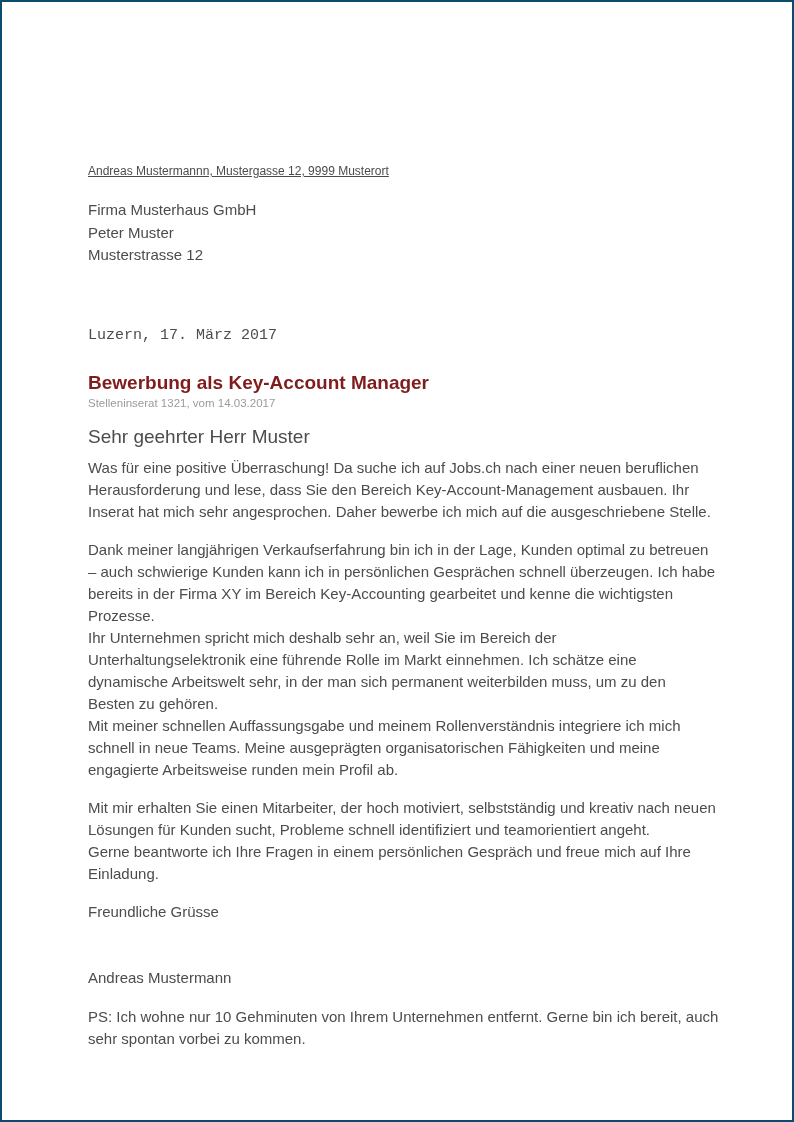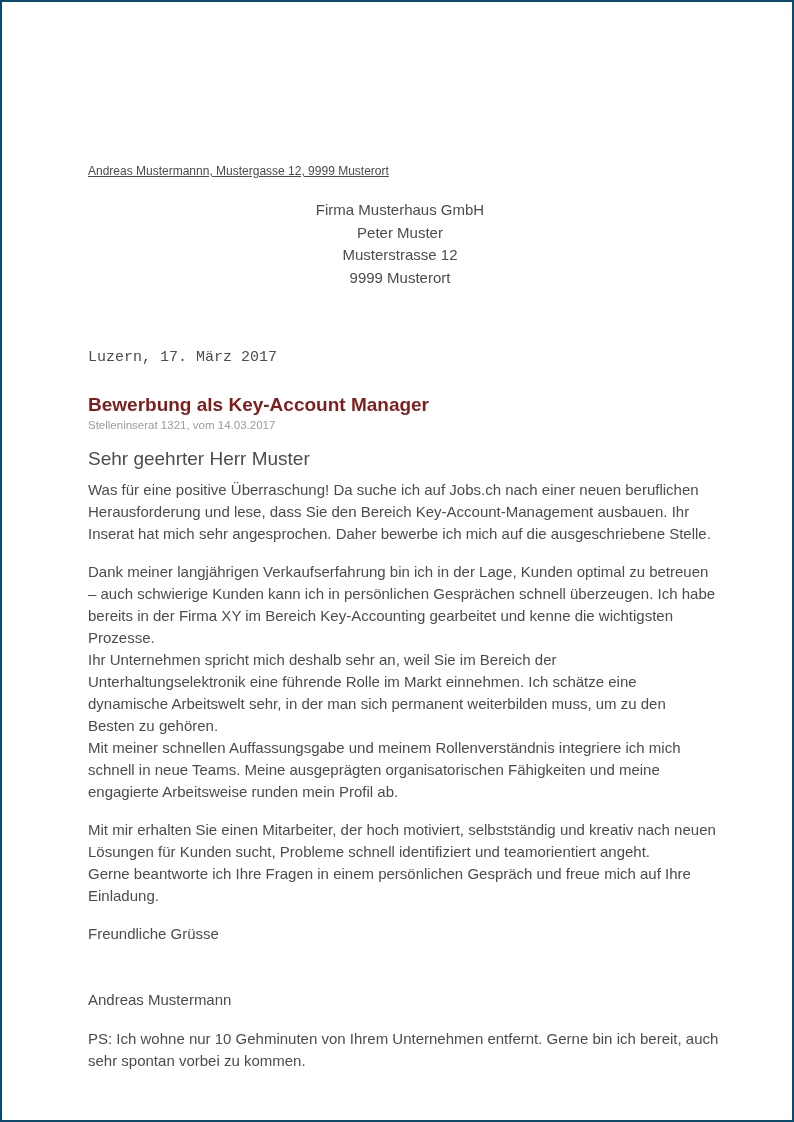--- a/index.html
+++ b/index.html
@@ -28,21 +28,20 @@
     font-size: 12px;
     line-height: 14px;
     color: #4b4b4b;
     text-decoration: underline;
     margin: 0 0 21px 0;
   }
   .recipient {
     font-size: 15px;
     line-height: 22.5px;
     margin: 0 0 61px 0;
-    text-align: center;
   }
   .date-line {
     font-size: 15px;
     line-height: 15px;
     margin: 0 0 29px 0;
     font-family: Liberation Mono, monospace;
   }
   .subject-title {
     font-size: 19px;
     font-weight: bold;
@@ -91,21 +90,20 @@
 
 <div class="page">
   <div class="content">
 
     <div class="sender-line">Andreas Mustermannn, Mustergasse 12, 9999 Musterort</div>
 
     <div class="recipient">
       <div>Firma Musterhaus GmbH</div>
       <div>Peter Muster</div>
       <div>Musterstrasse 12</div>
-      <div>9999 Musterort</div>
     </div>
 
     <div class="date-line">Luzern, 17. März 2017</div>
 
     <div class="subject-title">Bewerbung als Key-Account Manager</div>
 
     <div class="subject-ref">Stelleninserat 1321, vom 14.03.2017</div>
 
     <div class="salutation">Sehr geehrter Herr Muster</div>
 

